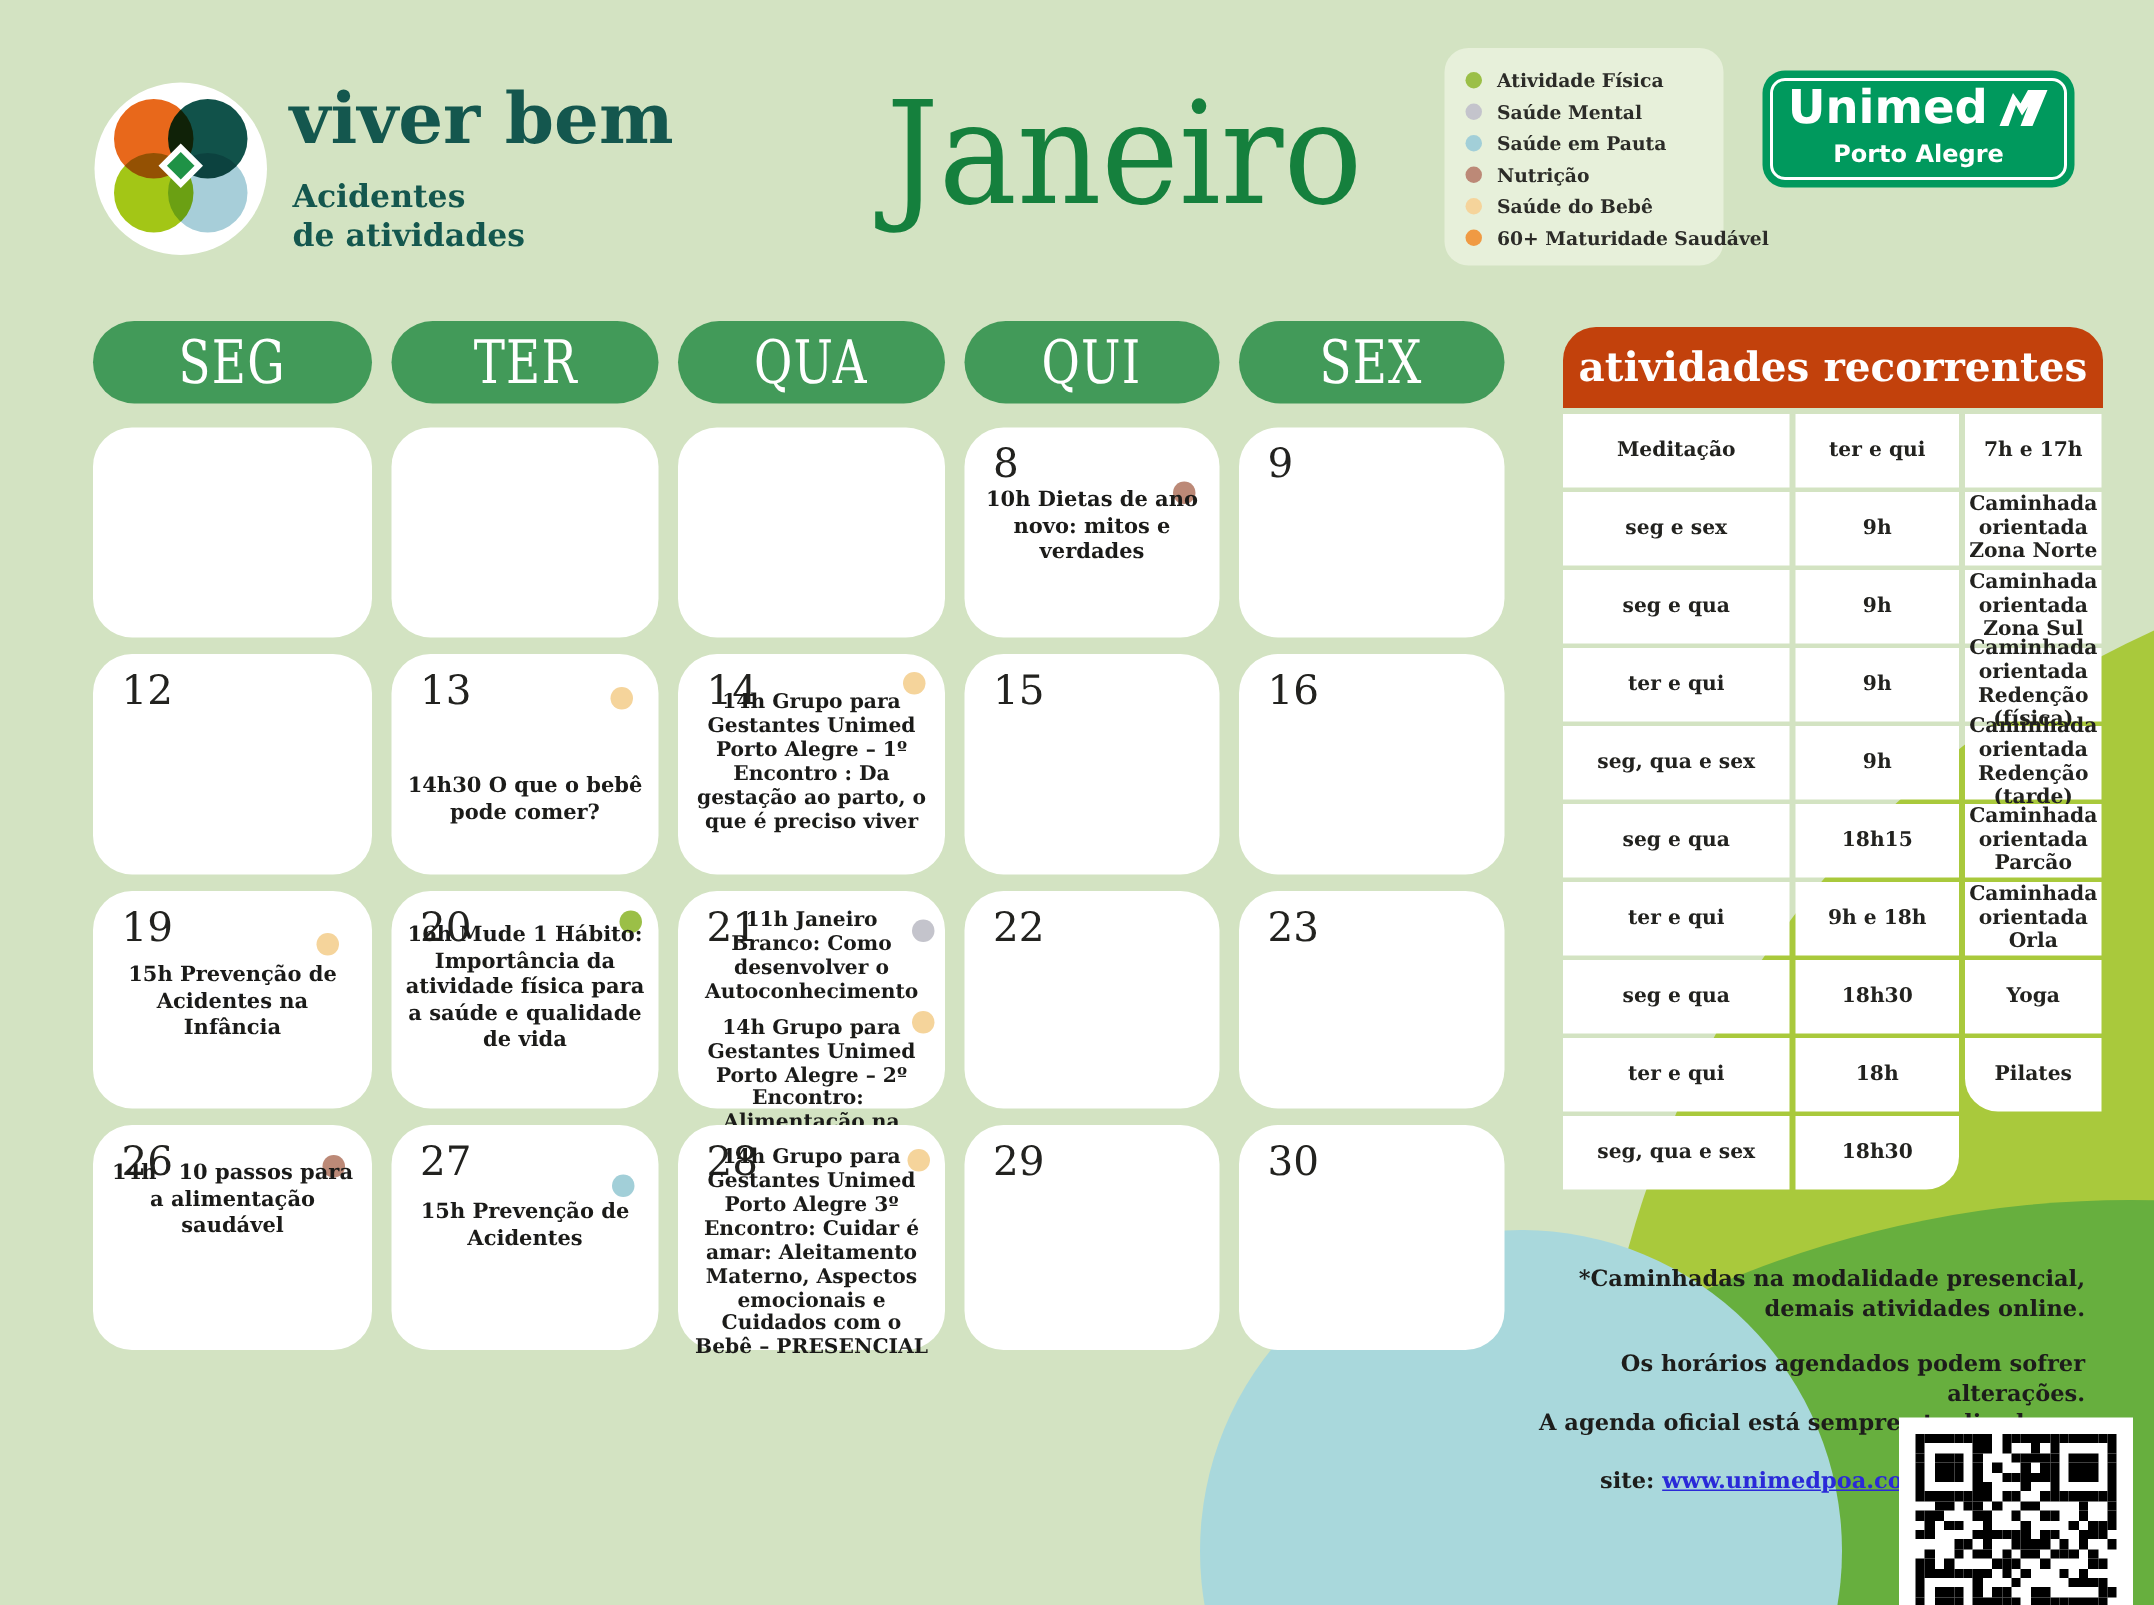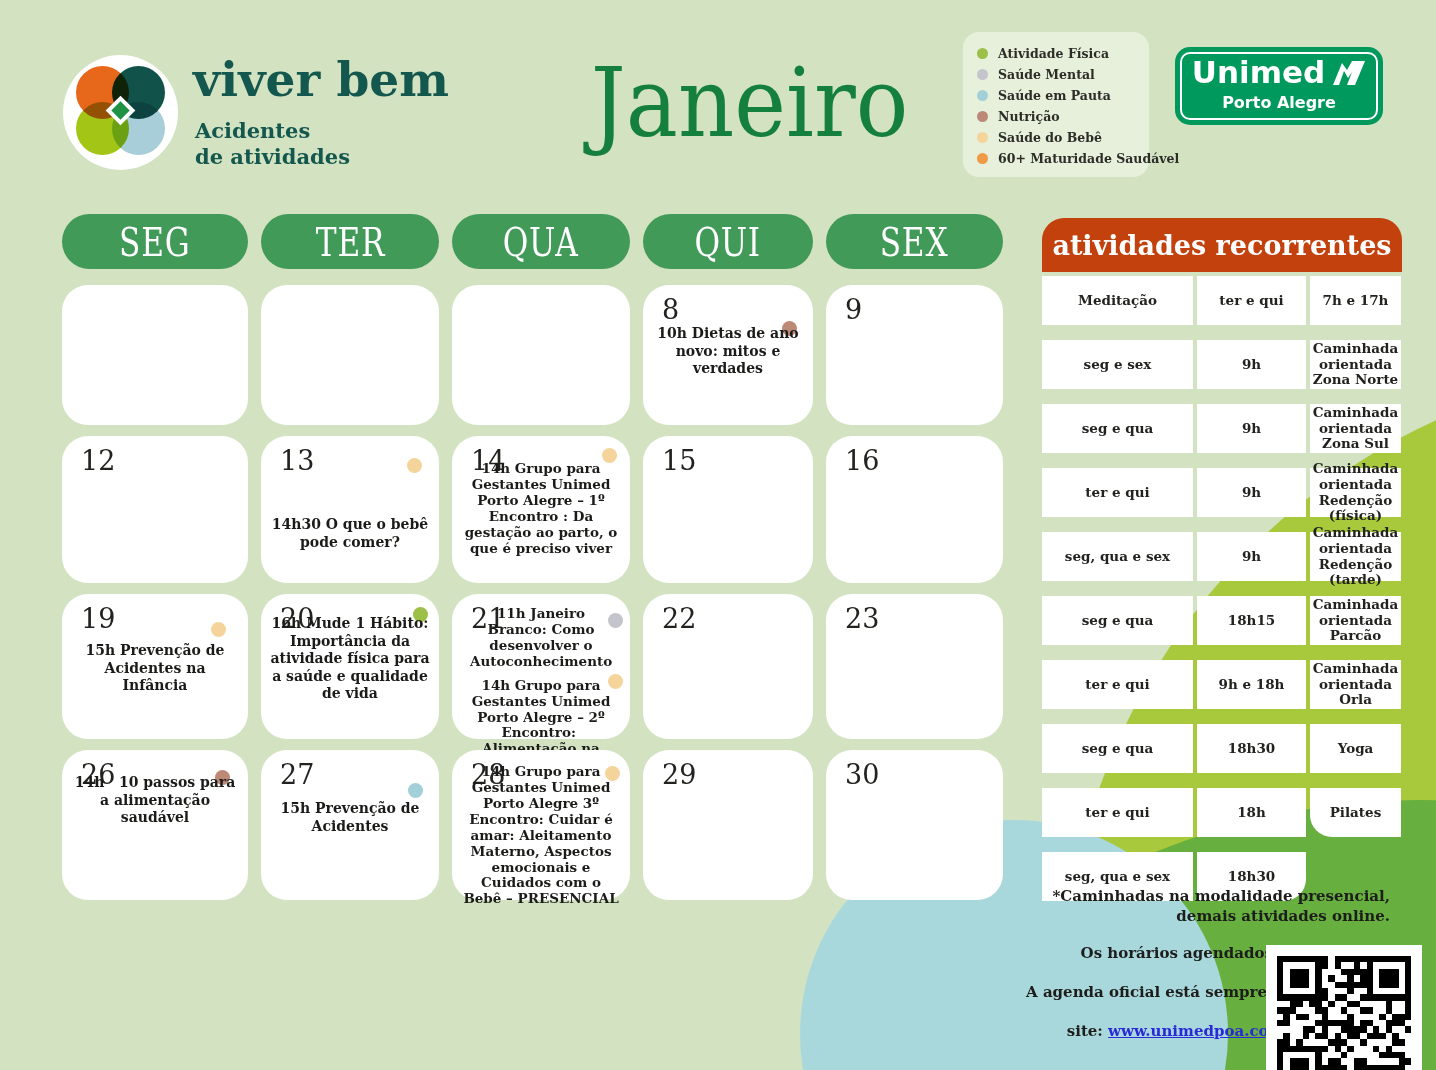--- a/index.html
+++ b/index.html
@@ -57,29 +57,29 @@
   .daynum{position:absolute;left:19px;top:9px;font-size:27px;color:#22221f;}
   .events{position:relative;text-align:center;font-size:14px;font-weight:bold;color:#1b1b19;line-height:1.25;padding:0 9px;}
   .events.tight{font-size:13.5px;line-height:1.18;}
   .dot{position:absolute;width:15px;height:15px;border-radius:50%;}
 
   
   .rec-header{position:absolute;left:1042px;top:218px;width:360px;height:54px;background:#c2410c;
               border-radius:22px 22px 0 0;display:flex;align-items:center;justify-content:center;
               color:#fff;font-size:27px;font-weight:600;}
   .rec-grid{position:absolute;left:1042px;top:276px;width:360px;display:grid;
-            grid-template-columns:151px 109px 91px;grid-auto-rows:49px;gap:15px 4px;}
+            grid-template-columns:151px 109px 91px;grid-auto-rows:49px;gap:3px 4px;}
   .rec-cell{background:#fff;display:flex;align-items:center;justify-content:center;text-align:center;
             font-size:13.5px;font-weight:600;color:#22221f;line-height:1.15;padding:2px 5px;box-sizing:border-box;}
   .rec-grid .rec-cell:nth-last-child(3){border-bottom-left-radius:22px;}
   .rec-grid .rec-cell:nth-last-child(1){border-bottom-right-radius:22px;}
 
   
   .notes{position:absolute;left:1000px;top:843px;width:390px;text-align:right;
-         font-size:15px;font-weight:bold;color:#1d1d1b;line-height:1.3;margin-top:44px;}
+         font-size:15px;font-weight:bold;color:#1d1d1b;line-height:1.3;}
   .notes .gap{height:18px;}
   .site-link{color:#2a29d8;text-decoration:underline;}
 
   
   .qr{position:absolute;left:1266px;top:945px;width:156px;height:156px;background:#fff;}
   .qr-grid{position:absolute;left:11px;top:11px;width:134px;height:134px;}
   .qr-grid i{position:absolute;width:6.4px;height:6.4px;background:#000;}
 </style>
 </head>
 <body>

